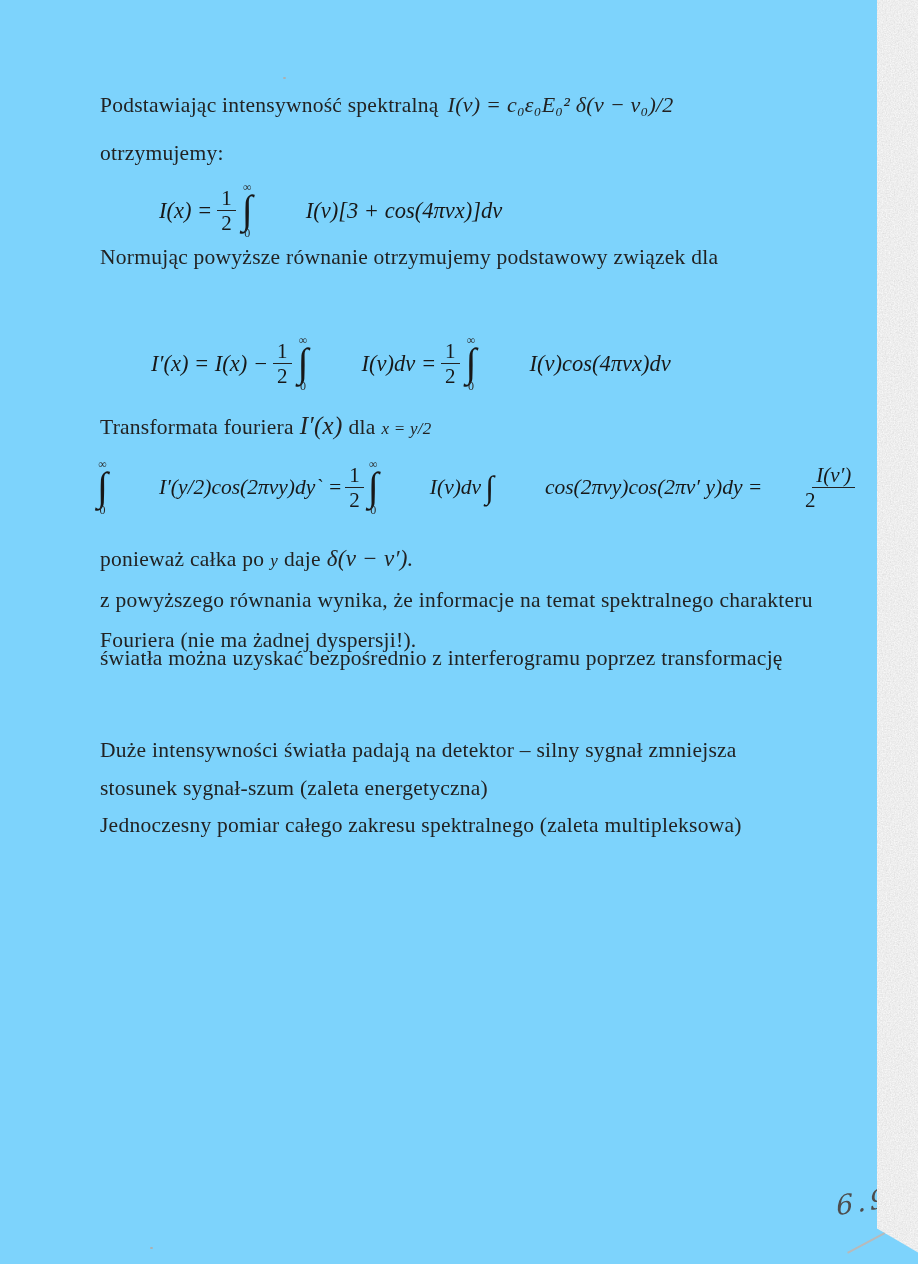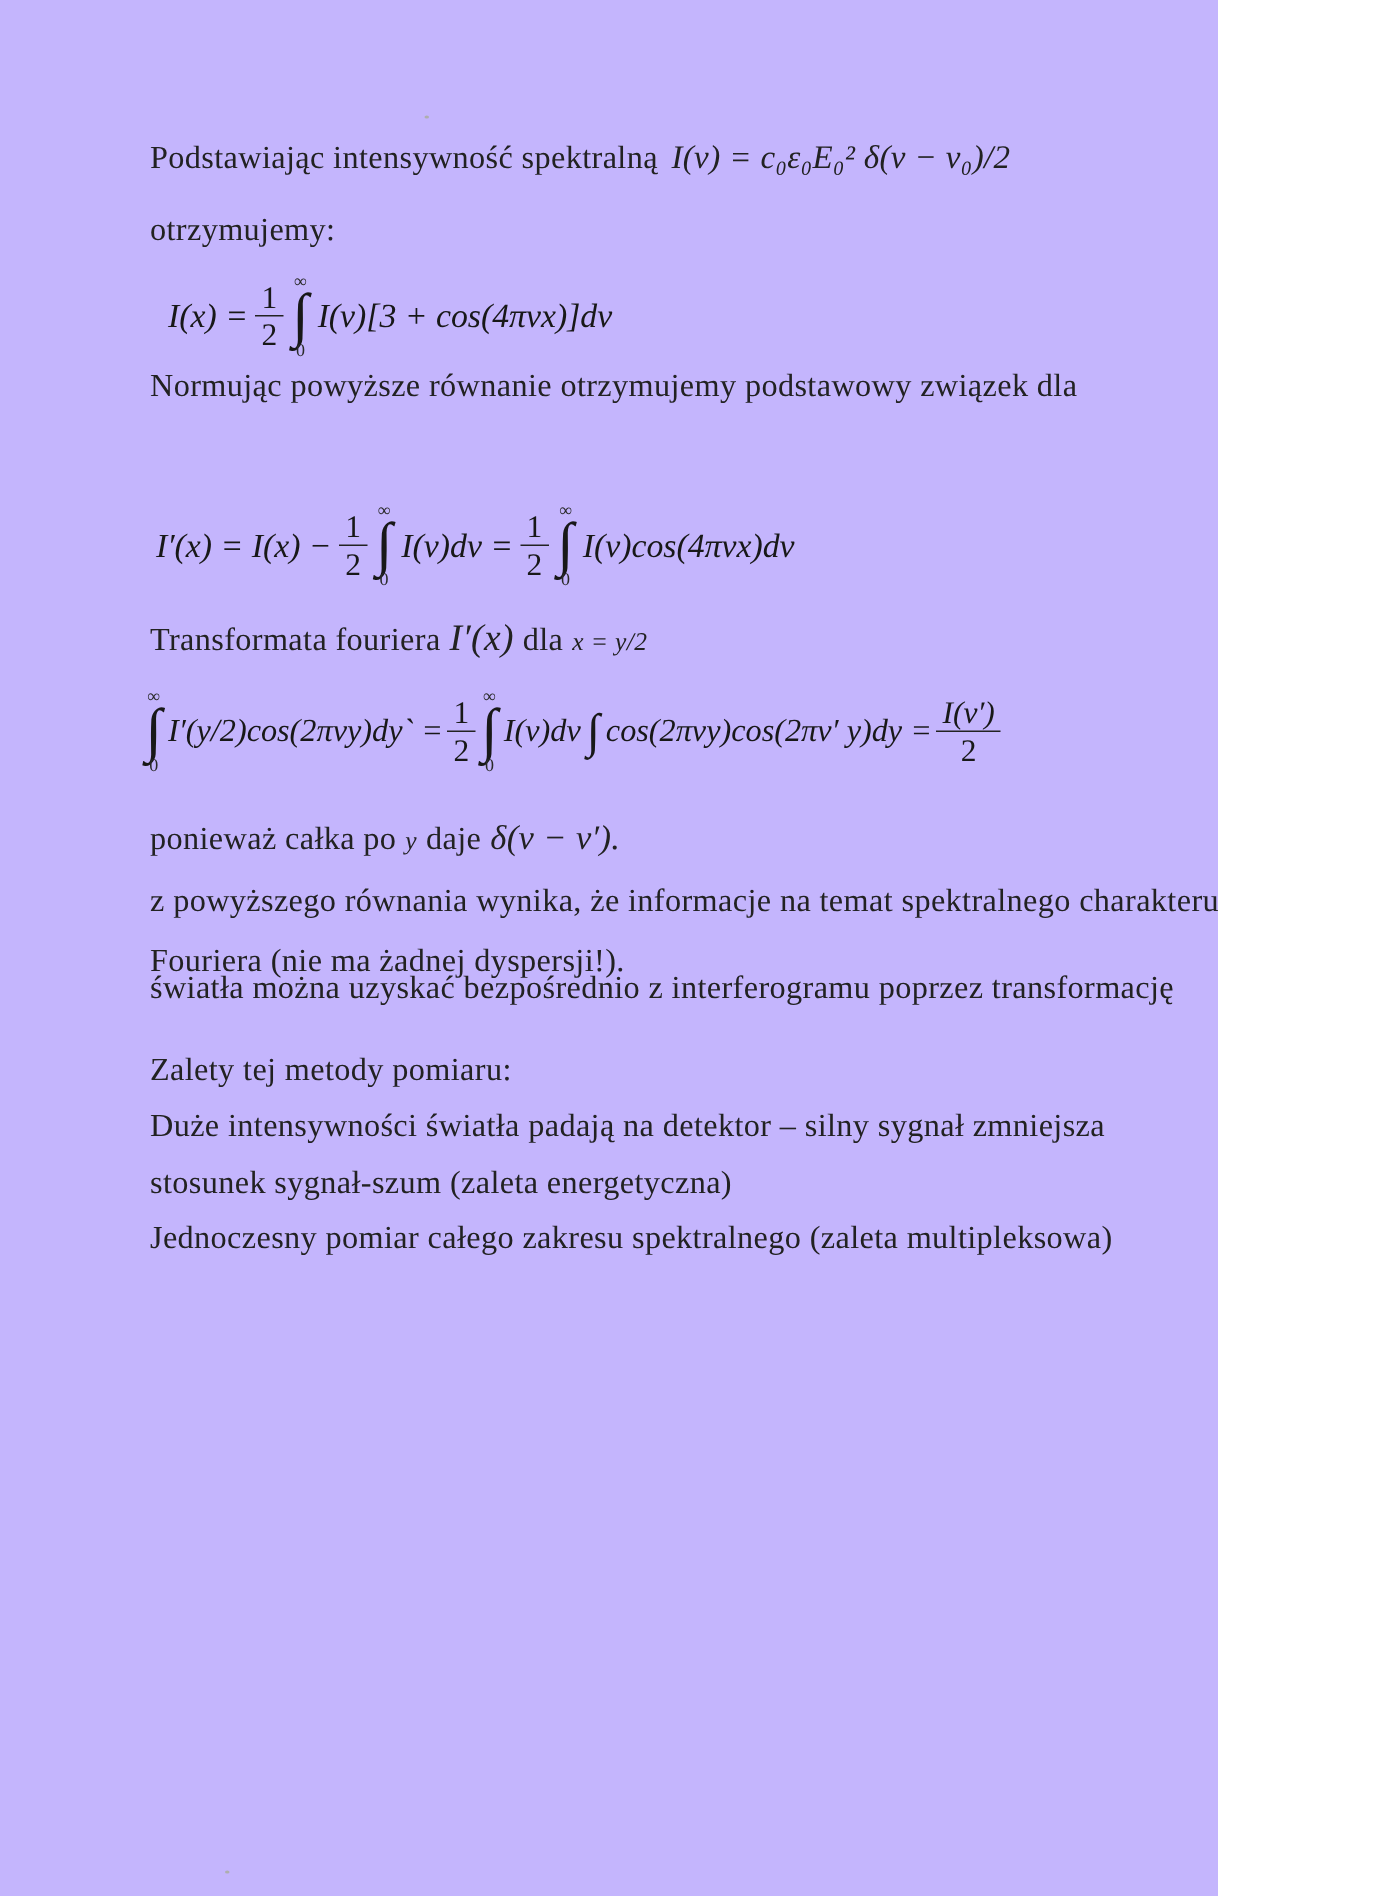--- a/index.html
+++ b/index.html
@@ -1,31 +1,31 @@
 <!DOCTYPE html>
 <html><head>
 <meta charset="utf-8">
 <style>
   html,body{margin:0;padding:0;background:#ffffff;}
   .page{
     position:relative;
-    width:812px;height:1264px;
-    background:#c4b5fd;
+    width:918px;height:1264px;
+    background:#7dd3fc;
     overflow:hidden;
     font-family:"Liberation Serif", serif;
     color:#1e1e1e;
   }
   .line{
     position:absolute;left:100px;
     font-size:21.5px;
     letter-spacing:0.25px;
     white-space:nowrap;
     color:#222;
   }
-  .math{font-style:italic;}
+  .math{font-style:italic;margin-left:47px;}
   .inline-math{font-size:22px;margin-left:9px;}
   .inline-math-sm{font-size:17px;margin:0 6px;}
   .eq{
     position:absolute;
     display:flex;align-items:center;gap:5px;
     font-size:22.5px;color:#181818;
     white-space:nowrap;
   }
   .frac{
     display:inline-flex;flex-direction:column;align-items:center;
@@ -140,21 +140,20 @@
     </span>
   </div>
 
   <div class="line" style="top:546px">
     <span>ponieważ całka po</span><span class="math inline-math-sm">y</span><span>daje</span><span class="math inline-math-sm" style="font-size:23px">δ(v − v′).</span>
   </div>
 
   <div class="line" style="top:588px">z powyższego równania wynika, że informacje na temat spektralnego charakteru</div>
   <div class="line" style="top:646px">światła można uzyskać bezpośrednio z interferogramu poprzez transformację</div>
   <div class="line" style="top:628px">Fouriera (nie ma żadnej dyspersji!).</div>
-  <div class="line" style="top:701px">Zalety tej metody pomiaru:</div>
   <div class="line" style="top:738px">Duże intensywności światła padają na detektor – silny sygnał zmniejsza</div>
   <div class="line" style="top:776px">stosunek sygnał-szum (zaleta energetyczna)</div>
   <div class="line" style="top:813px">Jednoczesny pomiar całego zakresu spektralnego (zaleta multipleksowa)</div>
 
   <div class="handwritten">6.9</div>
 
   <svg class="scan-band" xmlns="http://www.w3.org/2000/svg">
     <filter id="grain" x="0" y="0" width="100%" height="100%">
       <feTurbulence type="fractalNoise" baseFrequency="0.75" numOctaves="2" seed="7"></feTurbulence>
       <feColorMatrix type="saturate" values="0"></feColorMatrix>

